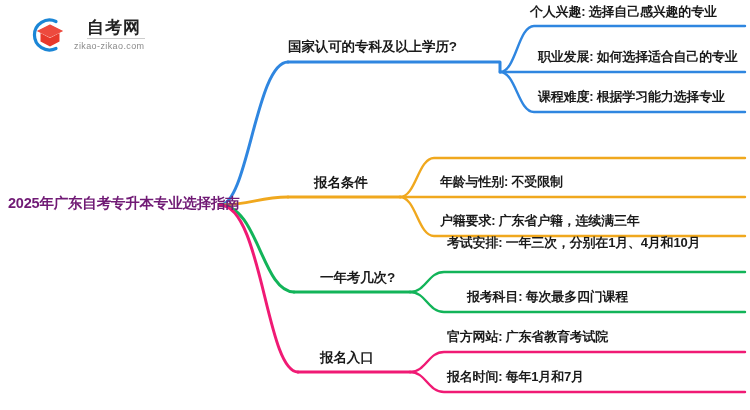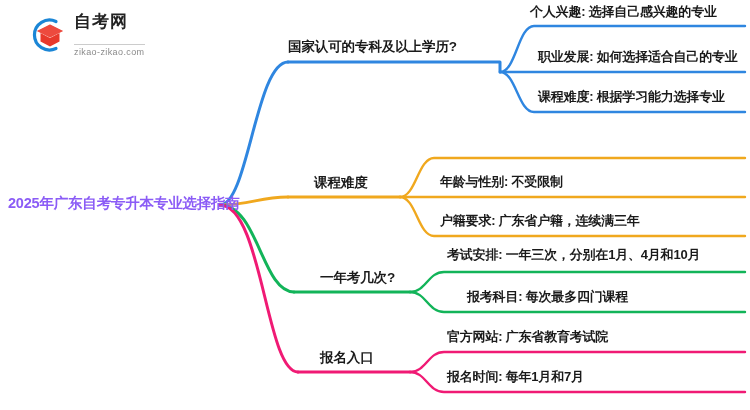--- a/index.html
+++ b/index.html
@@ -49,22 +49,23 @@
     display: flex;
     flex-direction: column;
     justify-content: center;
     line-height: 1;
   }
   .logo-name {
     font-size: 17px;
     font-weight: bold;
     color: #222222;
     letter-spacing: 1px;
-    padding-bottom: 14px;
+    padding-bottom: 2px;
     border-bottom: 1px solid #cccccc;
+    margin-left: 13px;
   }
   .logo-domain {
     font-size: 9px;
     color: #8a8a8a;
     letter-spacing: 0.4px;
     padding-top: 3px;
   }
 
   
   .root-node {
@@ -73,21 +74,21 @@
     top: 186px;
     width: 210px;
     height: 34px;
     display: flex;
     align-items: center;
     justify-content: flex-start;
   }
   .root-label {
     font-size: 14.5px;
     font-weight: bold;
-    color: #8b5cf6;
+    color: #701a75;
     white-space: nowrap;
     letter-spacing: -0.2px;
   }
 
   
   .branch-node {
     position: absolute;
     height: 26px;
     display: flex;
     align-items: center;
@@ -173,33 +174,33 @@
     <span class="leaf-label">个人兴趣: 选择自己感兴趣的专业</span>
   </div>
   <div class="leaf-node" style="left:538px; top:45px;">
     <span class="leaf-label">职业发展: 如何选择适合自己的专业</span>
   </div>
   <div class="leaf-node" style="left:538px; top:85px;">
     <span class="leaf-label">课程难度: 根据学习能力选择专业</span>
   </div>
 
   <div class="branch-node" style="left:314px; top:170px;">
-    <span class="branch-label">课程难度</span>
+    <span class="branch-label">报名条件</span>
   </div>
   <div class="leaf-node" style="left:440px; top:170px;">
     <span class="leaf-label">年龄与性别: 不受限制</span>
   </div>
   <div class="leaf-node" style="left:440px; top:209px;">
     <span class="leaf-label">户籍要求: 广东省户籍，连续满三年</span>
   </div>
 
   <div class="branch-node" style="left:320px; top:265px;">
     <span class="branch-label">一年考几次?</span>
   </div>
-  <div class="leaf-node" style="left:447px; top:243px;justify-content:flex-end;">
+  <div class="leaf-node" style="left:447px; top:231px;justify-content:flex-end;">
     <span class="leaf-label">考试安排: 一年三次，分别在1月、4月和10月</span>
   </div>
   <div class="leaf-node" style="left:467px; top:285px;">
     <span class="leaf-label">报考科目: 每次最多四门课程</span>
   </div>
 
   <div class="branch-node" style="left:320px; top:345px;">
     <span class="branch-label">报名入口</span>
   </div>
   <div class="leaf-node" style="left:447px; top:325px;">

